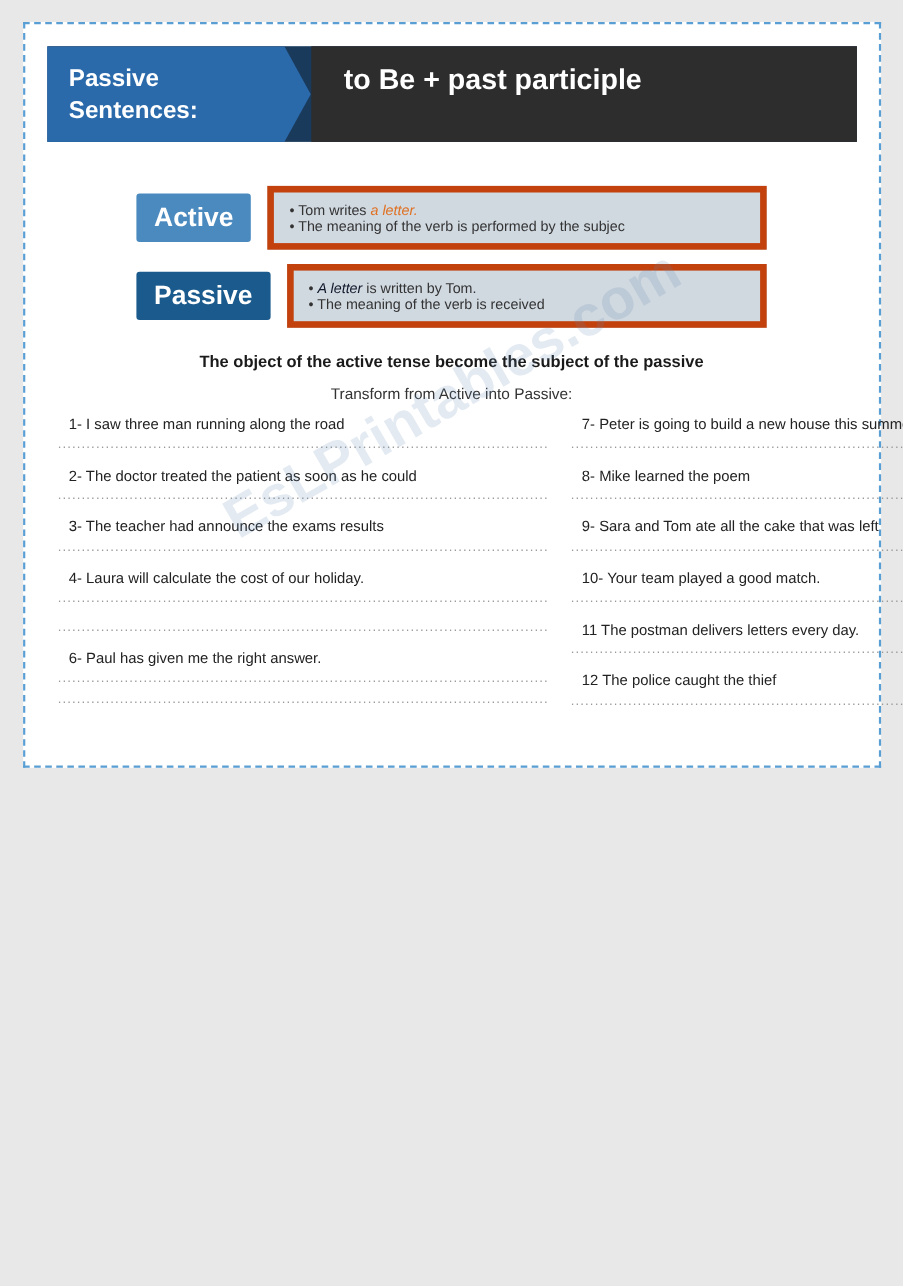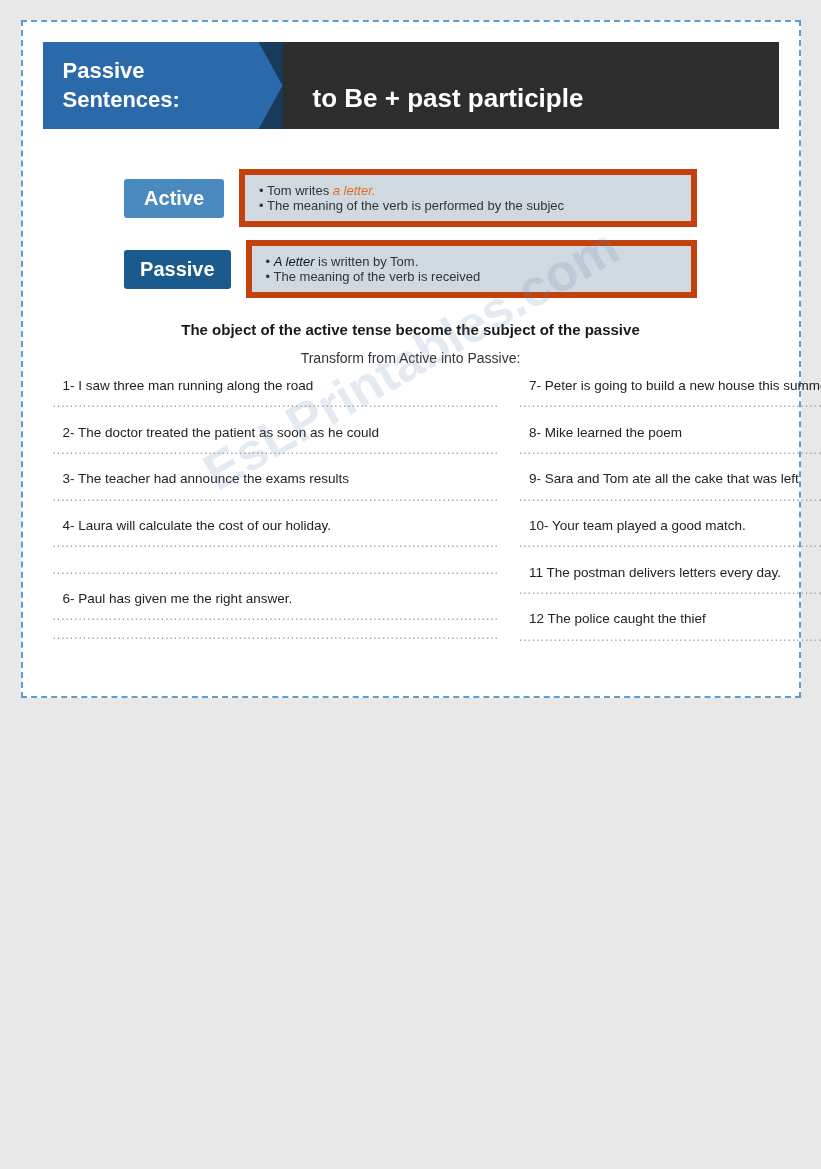--- a/index.html
+++ b/index.html
@@ -38,21 +38,21 @@
     .header-left-text {
       color: #fff;
       font-size: 22px;
       font-weight: bold;
       line-height: 1.3;
     }
     .header-right {
       flex: 1;
       background: #2d2d2d;
       display: flex;
-      align-items: flex-end;
+      align-items: flex-start;
       padding: 15px 20px 15px 30px;
     }
     .header-right-text {
       color: #fff;
       font-size: 26px;
       font-weight: bold;
     }
 
     
     .content {
@@ -72,21 +72,21 @@
       align-items: center;
       margin: 5px 0;
       width: 100%;
     }
     .badge {
       min-width: 100px;
       text-align: center;
       padding: 8px 16px;
       border-radius: 3px;
       font-weight: bold;
-      font-size: 20px;
+      font-size: 24px;
       color: #fff;
       margin-right: 15px;
     }
     .badge-active { background: #4a8abf; }
     .badge-passive { background: #1a5a8c; }
     .concept-text-box {
       background: #d0d8e0;
       padding: 8px 14px;
       font-size: 13px;
       color: #333;

